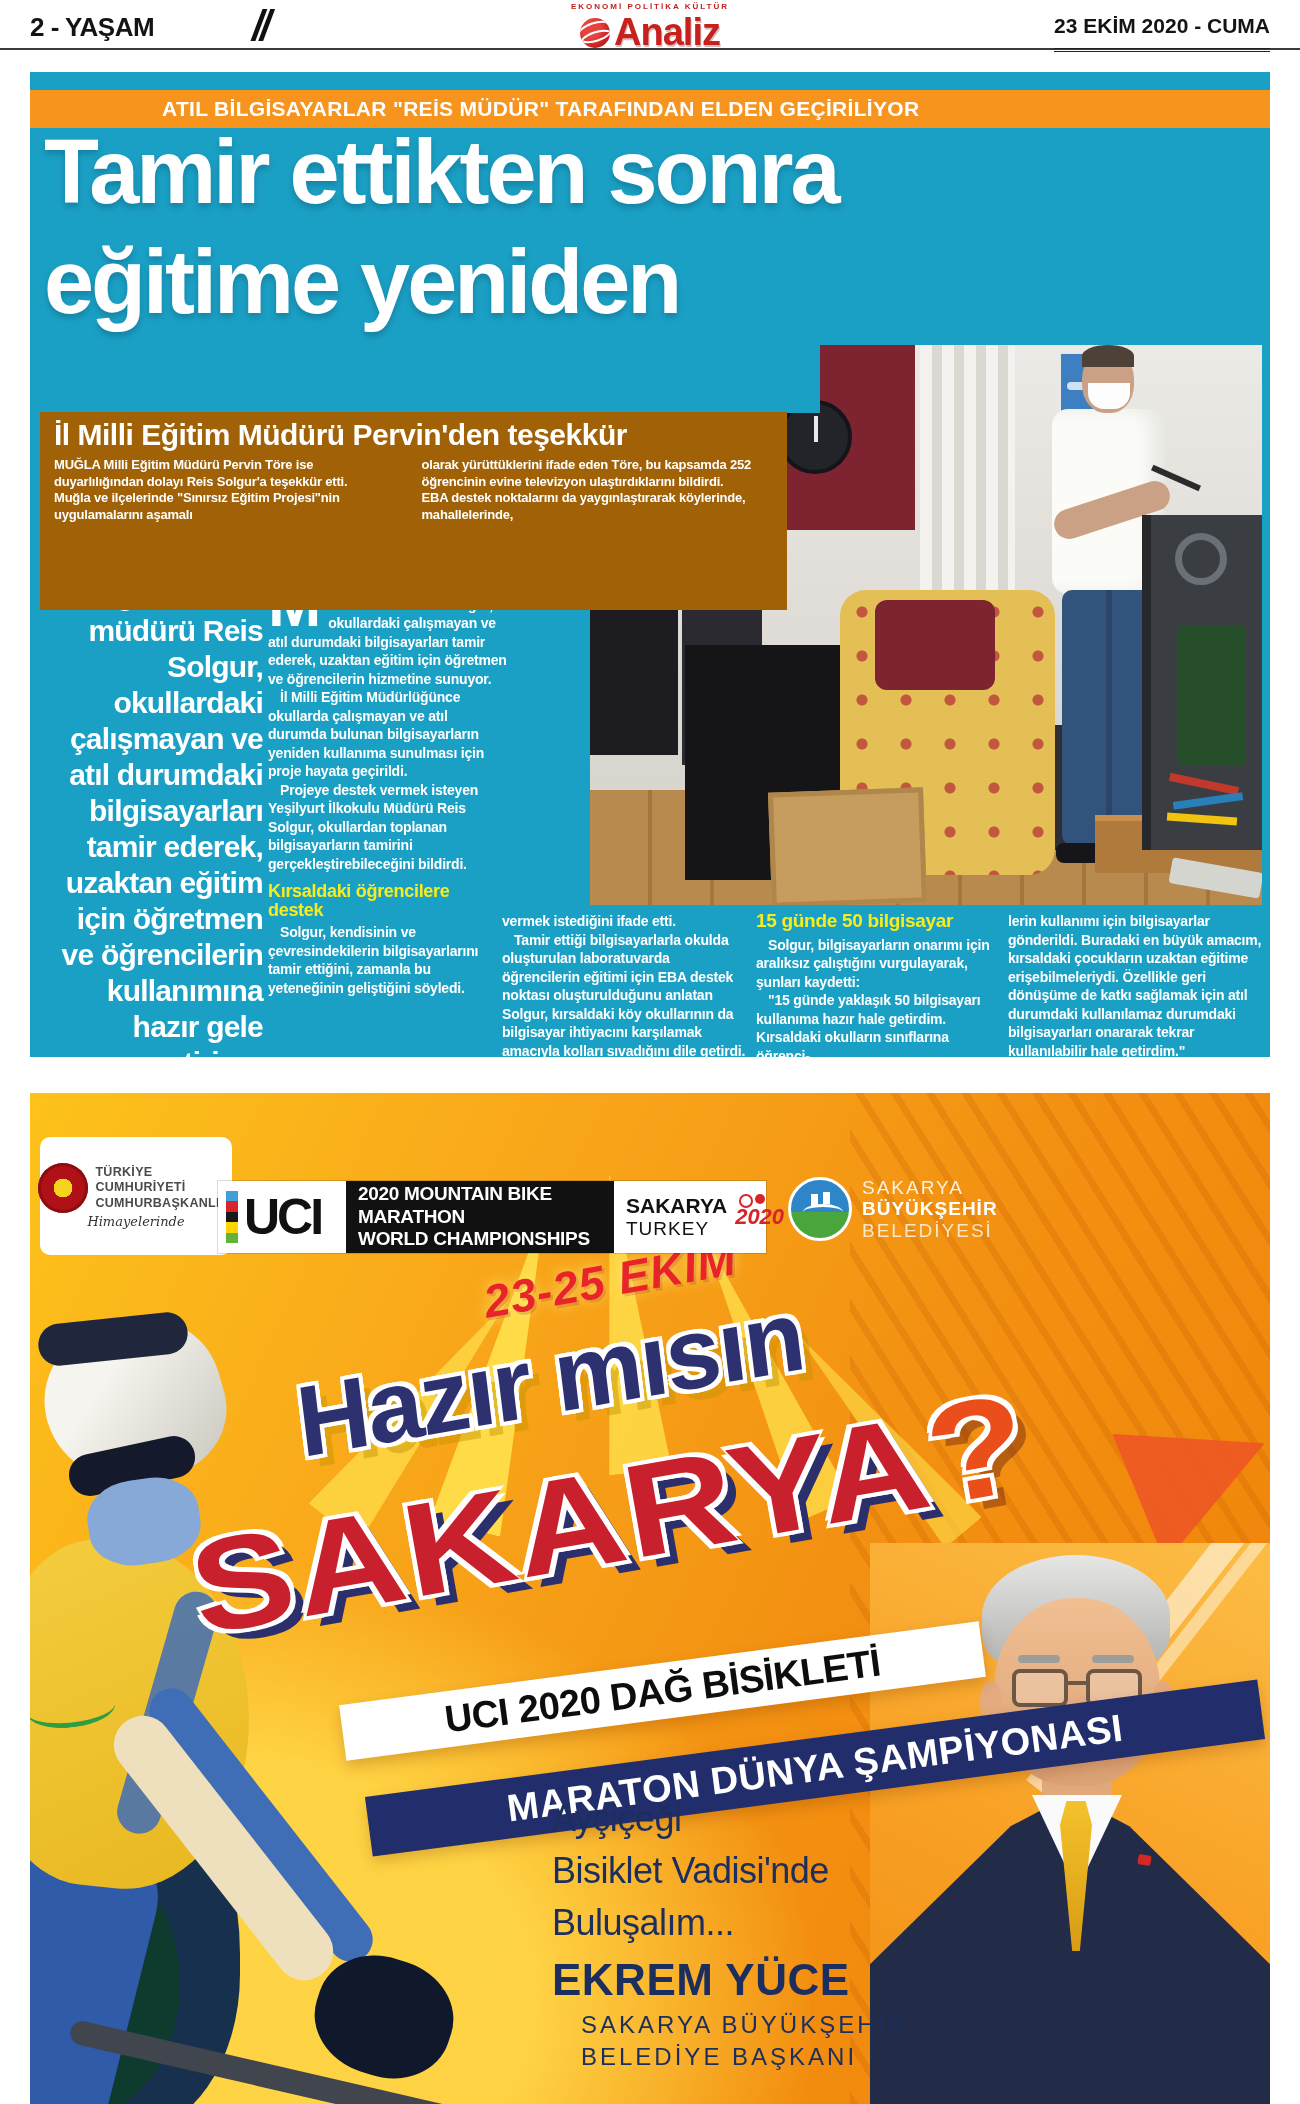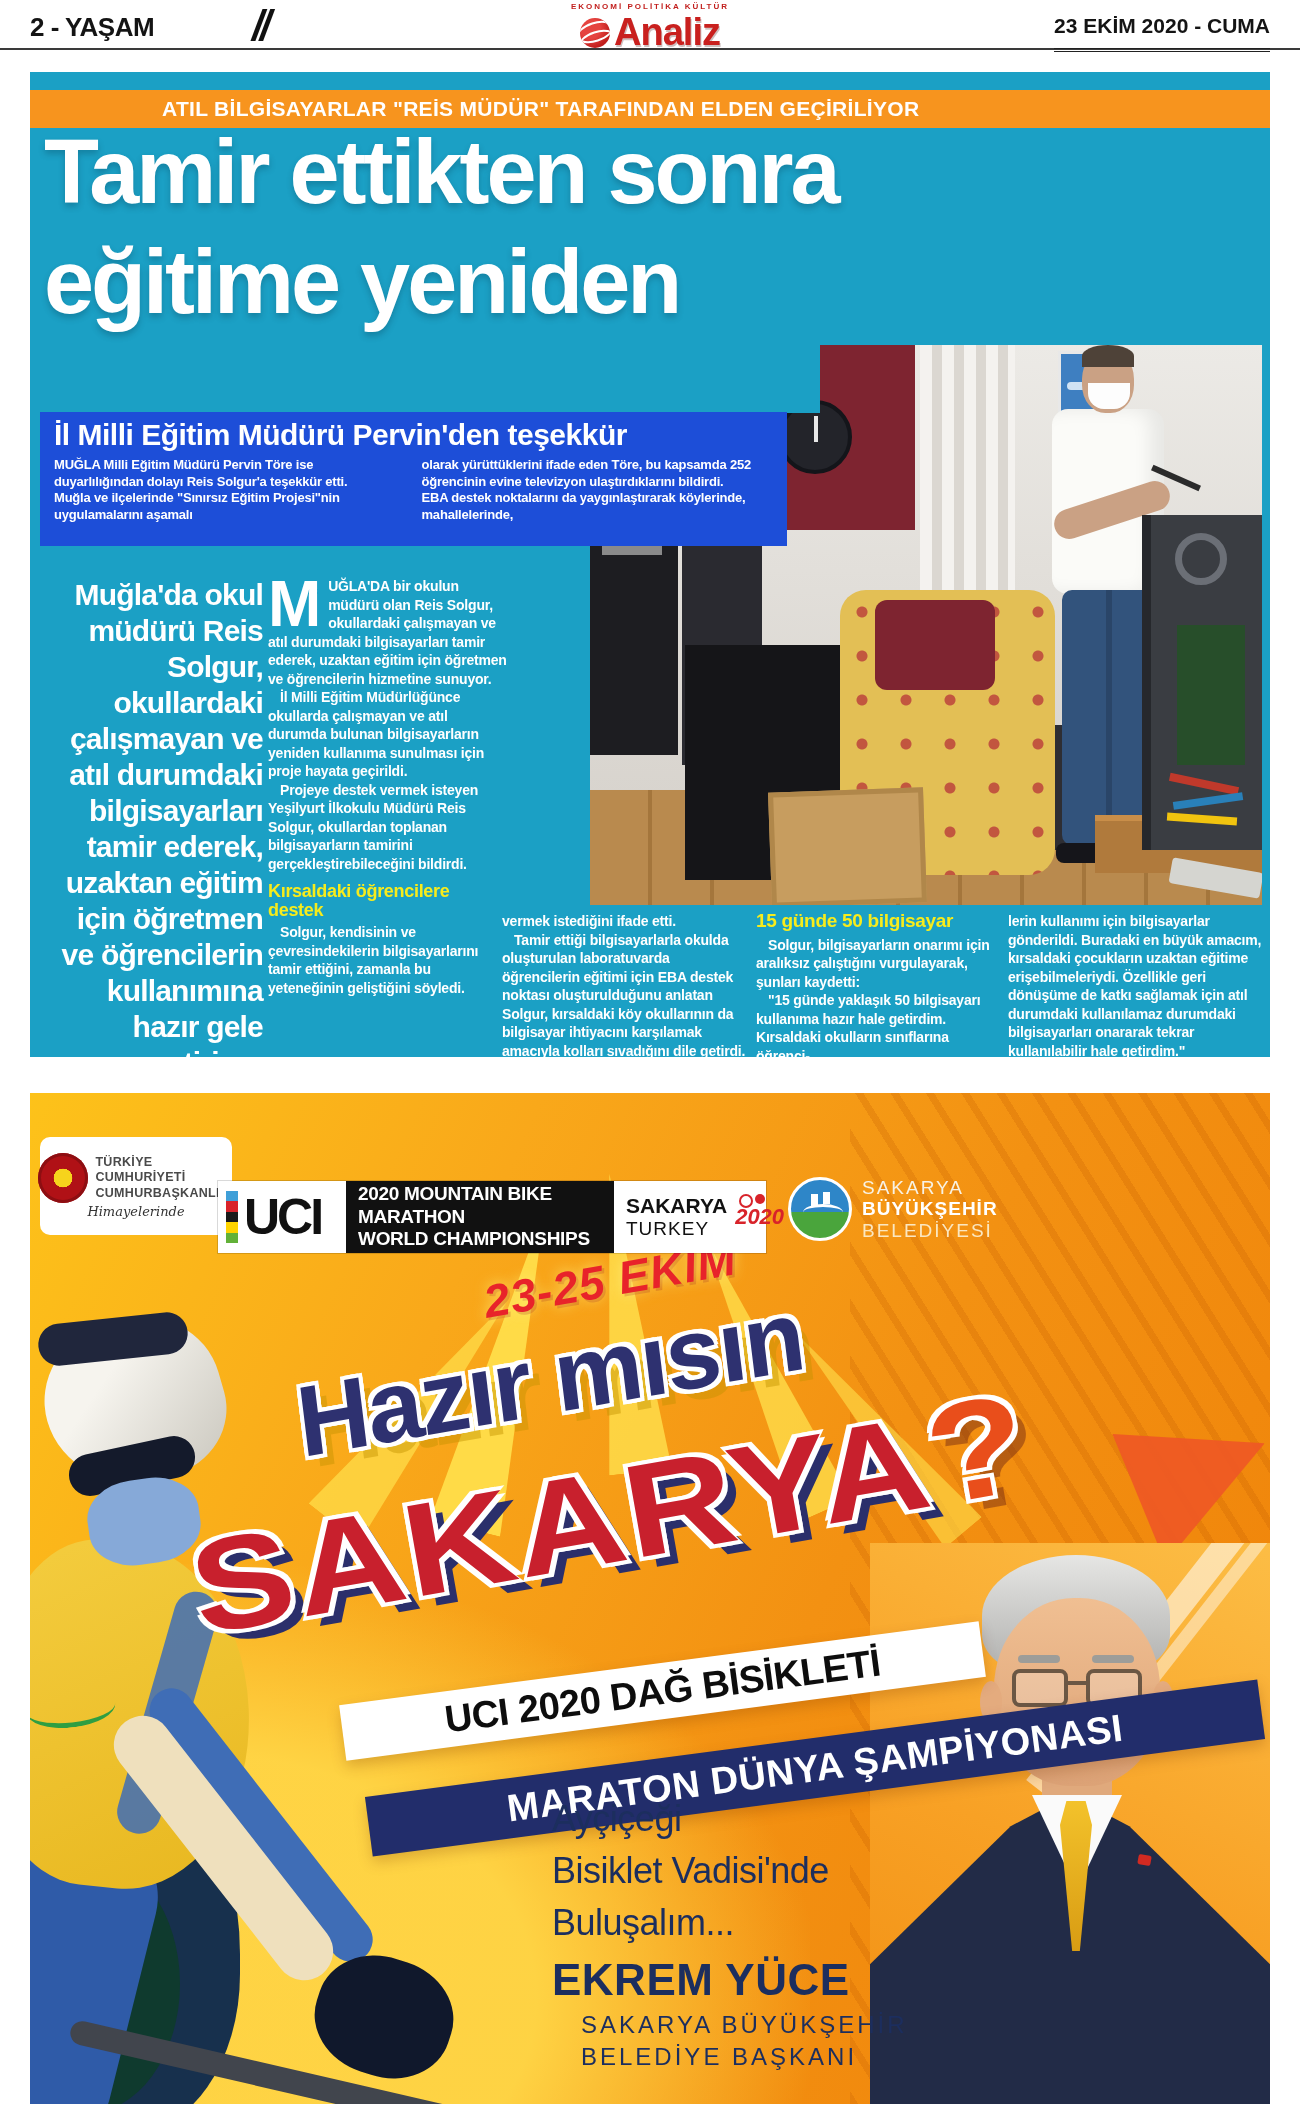--- a/index.html
+++ b/index.html
@@ -69,21 +69,21 @@
   .ph-opencase { position:absolute; left:552px; top:170px; width:120px; height:335px; background:#3a3d42; border-left:9px solid #26282c; }
   .ph-fan { position:absolute; left:24px; top:18px; width:52px; height:52px; border-radius:50%; border:7px solid #6b6f76; }
   .ph-mobo { position:absolute; left:26px; top:110px; width:68px; height:140px; background:#274e2a; }
   .ph-wire1 { position:absolute; left:18px; top:265px; width:70px; height:8px; background:#c0392b; transform:rotate(12deg); }
   .ph-wire2 { position:absolute; left:22px; top:282px; width:70px; height:8px; background:#2980b9; transform:rotate(-8deg); }
   .ph-wire3 { position:absolute; left:16px; top:300px; width:70px; height:8px; background:#f1c40f; transform:rotate(4deg); }
   .ph-desk { position:absolute; left:505px; top:470px; width:167px; height:58px; background:#b07a3c; border-top:6px solid #c98e49; }
   .ph-keyboard { position:absolute; left:580px; top:520px; width:92px; height:26px; background:#d5d5d0; border-radius:4px; transform:rotate(10deg); }
   .ph-box { position:absolute; left:180px; top:445px; width:155px; height:115px; background:#c79d5f; border:5px solid #b0874a; transform:rotate(-2deg); }
 
-  .thanks-box { position:absolute; left:10px; top:340px; width:747px; height:134px; background:#1d4ed8; padding:6px 14px; z-index:5; }
+  .thanks-box { position:absolute; left:10px; top:340px; width:747px; height:198px; background:#a16207; padding:6px 14px; z-index:5; }
   .tb-title { color:#fff; font-weight:bold; font-size:30px; letter-spacing:-0.5px; margin-bottom:5px; }
   .tb-cols { display:flex; gap:16px; }
   .tb-col { flex:1; color:#fff; font-weight:bold; font-size:13px; line-height:16.5px; letter-spacing:-0.2px; }
   .tb-col p { margin:0; }
 
   .standfirst { position:absolute; left:8px; top:505px; width:225px; text-align:right;
       color:#fff; font-weight:bold; font-size:30px; line-height:1.2; letter-spacing:-0.8px; }
 
   .bodycol { position:absolute; color:#fff; font-weight:bold; font-size:14px; line-height:18.5px; letter-spacing:-0.2px; text-align:left; }
   .bodycol p { margin:0; }
@@ -105,21 +105,21 @@
       background:radial-gradient(ellipse at 30% 70%, rgba(255,214,70,.95) 0 40%, rgba(255,214,70,0) 72%); }
   .burst { position:absolute; background:#ffe14d; }
   .burst1 { left:430px; top:110px; width:90px; height:330px; clip-path:polygon(50% 0,90% 100%,10% 100%); transform:rotate(14deg); opacity:.9; }
   .burst2 { left:560px; top:80px; width:70px; height:300px; clip-path:polygon(50% 0,95% 100%,5% 100%); transform:rotate(-6deg); opacity:.8; }
   .burst3 { left:350px; top:180px; width:80px; height:280px; clip-path:polygon(50% 0,90% 100%,10% 100%); transform:rotate(38deg); opacity:.7; }
   .burst4 { left:700px; top:130px; width:70px; height:300px; clip-path:polygon(50% 0,90% 100%,10% 100%); transform:rotate(-24deg); opacity:.75; }
   .burst5 { left:820px; top:210px; width:60px; height:260px; clip-path:polygon(50% 0,90% 100%,10% 100%); transform:rotate(-40deg); opacity:.6; }
   .red-arrow { position:absolute; left:1070px; top:330px; width:150px; height:140px; background:#ee5a24;
       clip-path:polygon(0 20%, 100% 0, 55% 100%); transform:rotate(14deg); opacity:.95; }
 
-  .presidency { position:absolute; left:10px; top:44px; width:192px; height:98px; background:#fff; border-radius:10px;
+  .presidency { position:absolute; left:10px; top:44px; width:192px; height:118px; background:#fff; border-radius:10px;
       display:flex; flex-direction:column; align-items:center; justify-content:center; gap:1px; z-index:6; }
   .pres-row { display:flex; align-items:center; gap:7px; }
   .seal-icon { width:50px; height:50px; border-radius:50%; flex:0 0 auto;
       background:radial-gradient(circle, #f6d31c 0 26%, #b01116 27% 100%);
       box-shadow:inset 0 0 0 3px #8d0e12; }
   .pres-text { font-size:12.5px; font-weight:bold; color:#4a4a4a; line-height:1.25; letter-spacing:.3px; }
   .pres-script { font-family:"DejaVu Serif", serif; font-style:italic; font-size:13px; color:#333; }
 
   .uci-banner { position:absolute; left:188px; top:88px; width:548px; height:72px; display:flex; z-index:6; box-shadow:0 0 0 1px rgba(0,0,0,.15); }
   .uci-left { width:128px; background:#fff; display:flex; align-items:center; gap:6px; padding-left:8px; }

